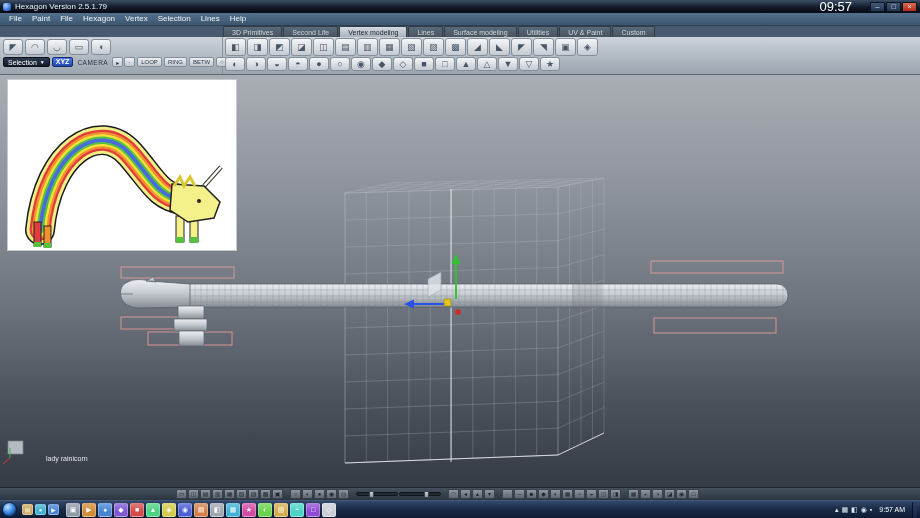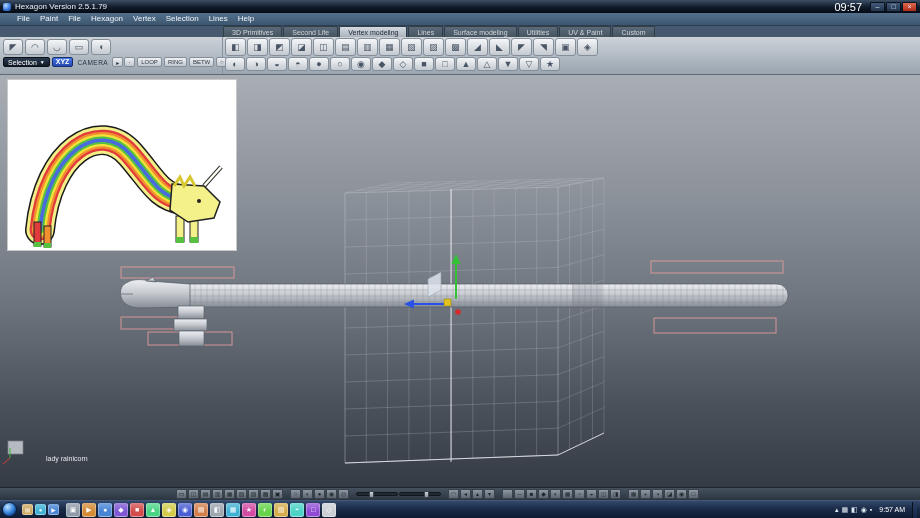--- a/index.html
+++ b/index.html
@@ -2,26 +2,26 @@
 <html><head>
 <meta charset="utf-8">
 <style>
   *{margin:0;padding:0;box-sizing:border-box;}
   body{font-family:"Liberation Sans",sans-serif;background:#000;}
   .screen{position:relative;width:920px;height:518px;overflow:hidden;background:#7a8088;}
   
   .titlebar{height:13px;background:linear-gradient(180deg,#3c4f66,#111b2a 55%,#060b14);display:flex;align-items:center;gap:4px;padding:0 3px;}
   .app-icon{width:8px;height:8px;border-radius:2px;background:radial-gradient(circle at 35% 30%,#b8d8ff,#3c7ce0 55%,#123a80);flex:0 0 auto;}
   .title-text{flex:1;color:#eef2f8;font-size:8px;line-height:13px;white-space:nowrap;}
-  .tb-clock{color:#fff;font-size:11px;margin-right:4px;padding-left:48px;}
+  .tb-clock{color:#fff;font-size:13px;margin-right:14px;padding-left:48px;}
   .win-btns{display:flex;gap:1px;}
   .win-btn{width:15px;height:10px;font-size:7px;line-height:8px;text-align:center;color:#dfe6ef;background:linear-gradient(#44597a,#22344e);border:1px solid #0a1320;border-radius:1px;padding:0;}
   .win-btn.close{background:linear-gradient(#e06a50,#b02a18);}
   
-  .menubar{height:13px;background:linear-gradient(#53708c,#3d566e);display:flex;align-items:center;padding:0 12px;border-bottom:1px solid #2c3f52;}
+  .menubar{height:13px;background:linear-gradient(#53708c,#3d566e);display:flex;align-items:center;padding:0 4px;border-bottom:1px solid #2c3f52;}
   .menu-item{color:#eef3f8;font-size:8px;padding:0 5px;line-height:12px;}
   
   .tabsrow{height:11px;background:#46596e;display:flex;align-items:flex-end;}
   .tabs-spacer{width:223px;height:100%;}
   .tab{font-size:7px;line-height:9px;padding:1px 8px 0;background:linear-gradient(#5a6a7a,#47555f);color:#cfd7de;border:1px solid #323d46;border-bottom:none;border-radius:2px 2px 0 0;margin-right:1px;white-space:nowrap;}
   .tab.active{background:linear-gradient(#d3d9df,#aab3bc);color:#1c2530;}
   
   .ribbon{height:38px;background:linear-gradient(#ccd2d8,#9aa5b0);display:flex;border-bottom:1px solid #5f6974;}
   .left-tools{width:223px;flex:0 0 auto;padding:2px 3px;display:flex;flex-direction:column;gap:2px;border-right:1px solid #87919c;}
   .lt-row{display:flex;gap:2px;align-items:center;}

